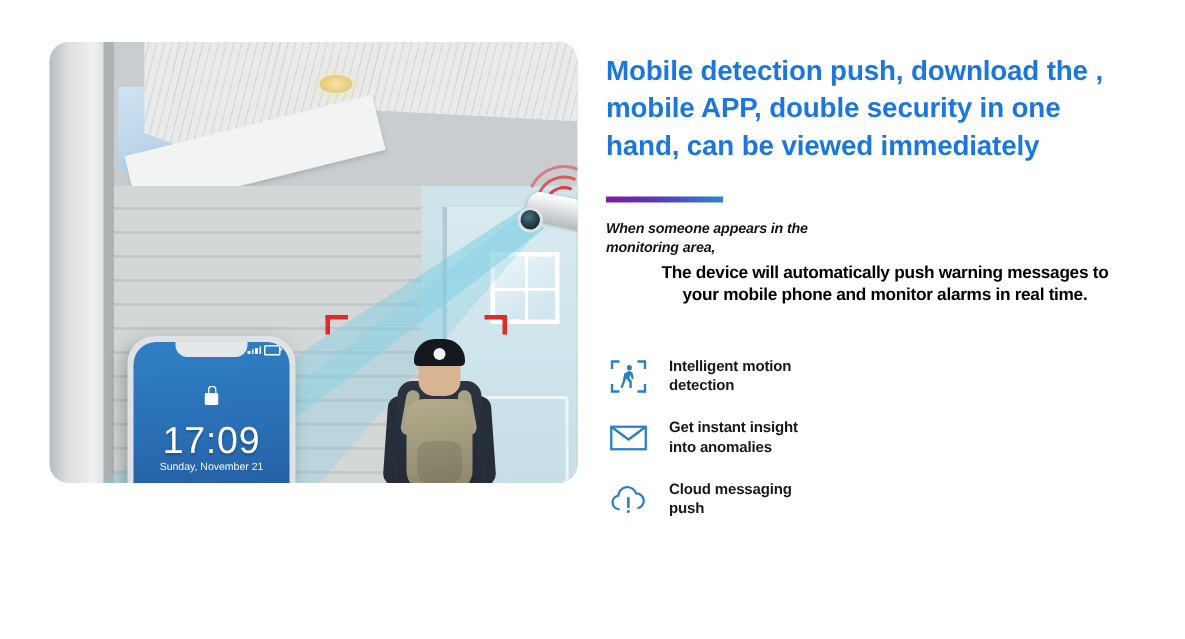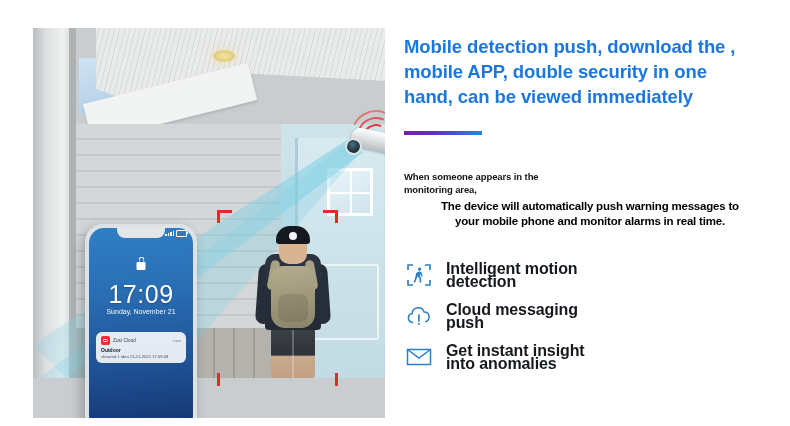--- a/index.html
+++ b/index.html
@@ -14,23 +14,24 @@
     overflow: hidden;
     font-family: "Liberation Sans", sans-serif;
   }
 
   
   .photo {
     position: absolute;
     left: 33px;
     top: 28px;
     width: 352px;
-    height: 390px;
+    height: 294px;
     overflow: hidden;
     background: #c9cdd0;
+    border-radius: 13px;
   }
 
   
   .sky {
     position: absolute;
     left: 46px;
     top: 30px;
     width: 78px;
     height: 56px;
     background: linear-gradient(160deg, #cfe3f2 0%, #a9c9e3 100%);
@@ -450,26 +451,27 @@
     letter-spacing: -0.1px;
     margin: 0;
   }
   .divider {
     margin-top: 22px;
     width: 78px;
     height: 4px;
     background: linear-gradient(90deg, #7a1f9e 0%, #5a36b8 40%, #2a86d8 100%);
   }
   .sub-small {
-    margin-top: 36px;
+    margin-top: 12px;
     font-size: 9.5px;
     color: #111417;
     font-weight: bold;
     line-height: 12.5px;
     letter-spacing: -0.1px;
+    font-style: italic;
   }
   .sub-large {
     margin-top: 3px;
     font-size: 11.5px;
     color: #000000;
     font-weight: bold;
     line-height: 15px;
     letter-spacing: -0.2px;
     text-align: center;
   }
@@ -479,21 +481,21 @@
     display: flex;
     align-items: center;
     gap: 12px;
     margin-bottom: 13px;
   }
   .feature-icon {
     width: 30px; height: 28px; flex: none;
     display: flex; align-items: center; justify-content: center;
   }
   .feature-text {
-    font-size: 16px;
+    font-size: 10px;
     font-weight: bold;
     color: #15181c;
     line-height: 13px;
     letter-spacing: -0.1px;
   }
 </style>
 </head>
 <body>
 
 <div class="photo">
@@ -609,35 +611,35 @@
             <path d="M13.4 8.2 L15.6 9.4 L16.6 13.4 L15.2 13.8 L14.3 10.8 L13.6 12.8 L15.2 15.2 L15.2 19.6 L13.6 19.6 L13.6 15.8 L11.4 13.3 L10.4 16.4 L9.0 19.8 L7.6 19.2 L9.0 15.6 L10.2 10.0 Z"></path>
           </g>
         </svg>
       </span>
       <span class="feature-text" style="white-space: pre-line;">Intelligent motion
 detection</span>
     </div>
 
     <div class="feature">
       <span class="feature-icon">
+        <svg width="28" height="22" viewBox="0 0 28 22">
+          <rect x="2.5" y="3.5" width="23" height="15" fill="none" stroke="#2a7fc6" stroke-width="1.5"></rect>
+          <path d="M2.5 3.5 L14 12 L25.5 3.5" fill="none" stroke="#2a7fc6" stroke-width="1.5"></path>
+        </svg>
+      </span>
+      <span class="feature-text" style="white-space: pre-line;">Get instant insight
+into anomalies</span>
+    </div>
+
+    <div class="feature">
+      <span class="feature-icon">
         <svg width="28" height="24" viewBox="0 0 28 24">
           <path d="M7.5 18.5 A4.6 4.6 0 0 1 7.2 9.4 A6.1 6.1 0 0 1 19.1 8.0 A4.9 4.9 0 0 1 20.6 17.6" fill="none" stroke="#2a7fc6" stroke-width="1.5" stroke-linecap="round"></path>
           <path d="M13.9 11.2 L13.9 17.0" stroke="#2a7fc6" stroke-width="1.7" stroke-linecap="round"></path>
           <circle cx="13.9" cy="20.0" r="1.05" fill="#2a7fc6"></circle>
         </svg>
       </span>
       <span class="feature-text" style="white-space: pre-line;">Cloud messaging
 push</span>
     </div>
 
-    <div class="feature">
-      <span class="feature-icon">
-        <svg width="28" height="22" viewBox="0 0 28 22">
-          <rect x="2.5" y="3.5" width="23" height="15" fill="none" stroke="#2a7fc6" stroke-width="1.5"></rect>
-          <path d="M2.5 3.5 L14 12 L25.5 3.5" fill="none" stroke="#2a7fc6" stroke-width="1.5"></path>
-        </svg>
-      </span>
-      <span class="feature-text" style="white-space: pre-line;">Get instant insight
-into anomalies</span>
-    </div>
-
   </div>
 </div>
 
 </body></html>

